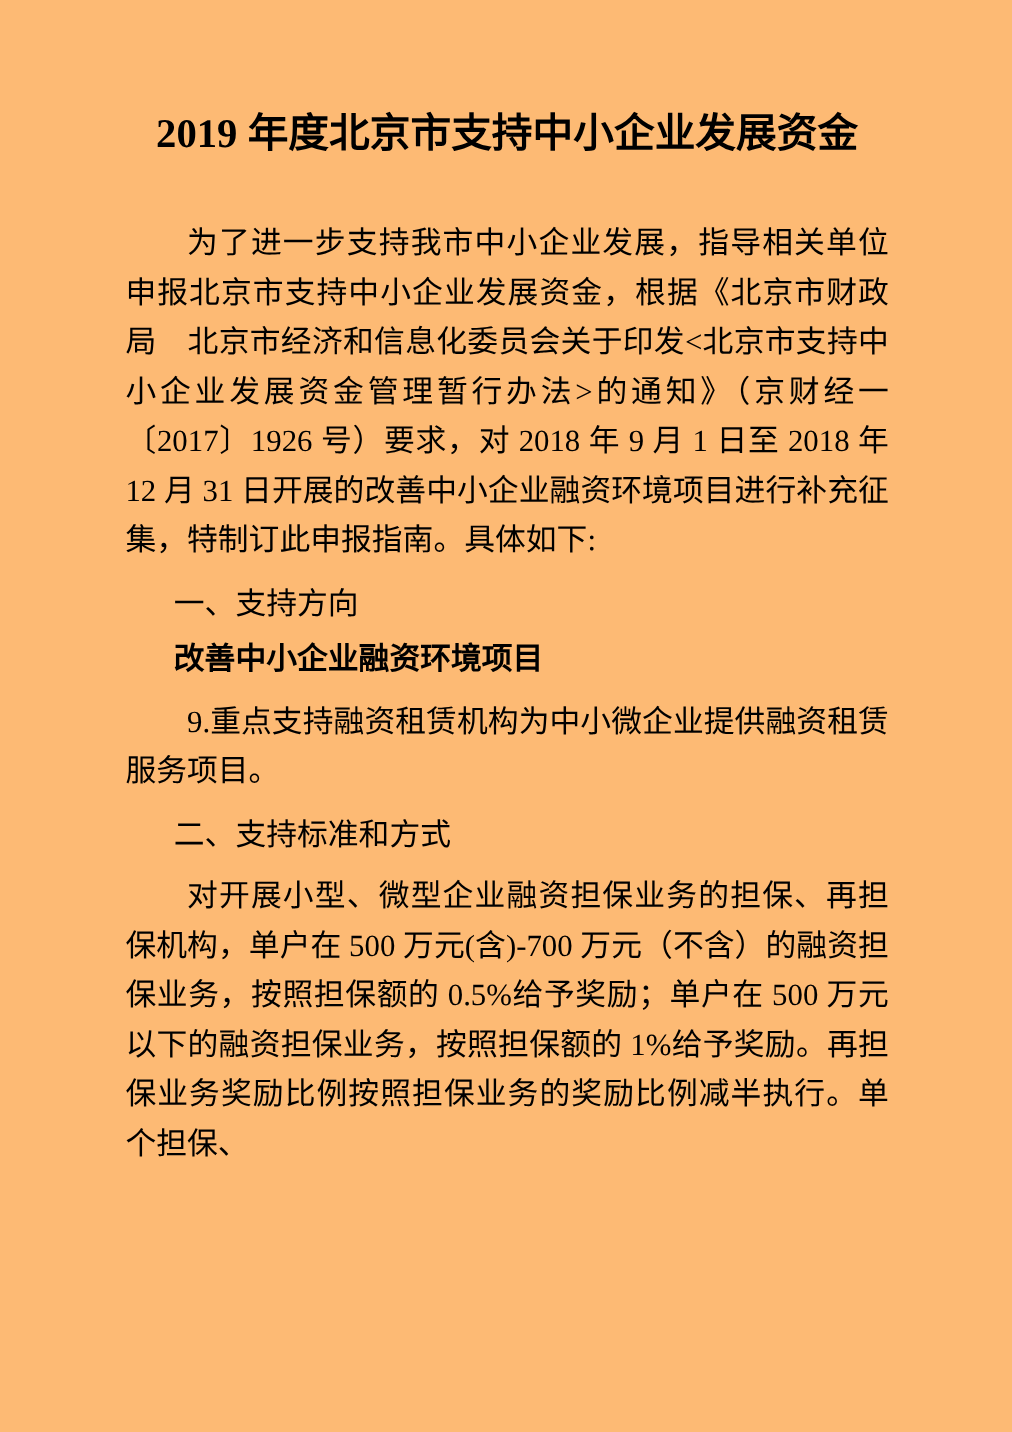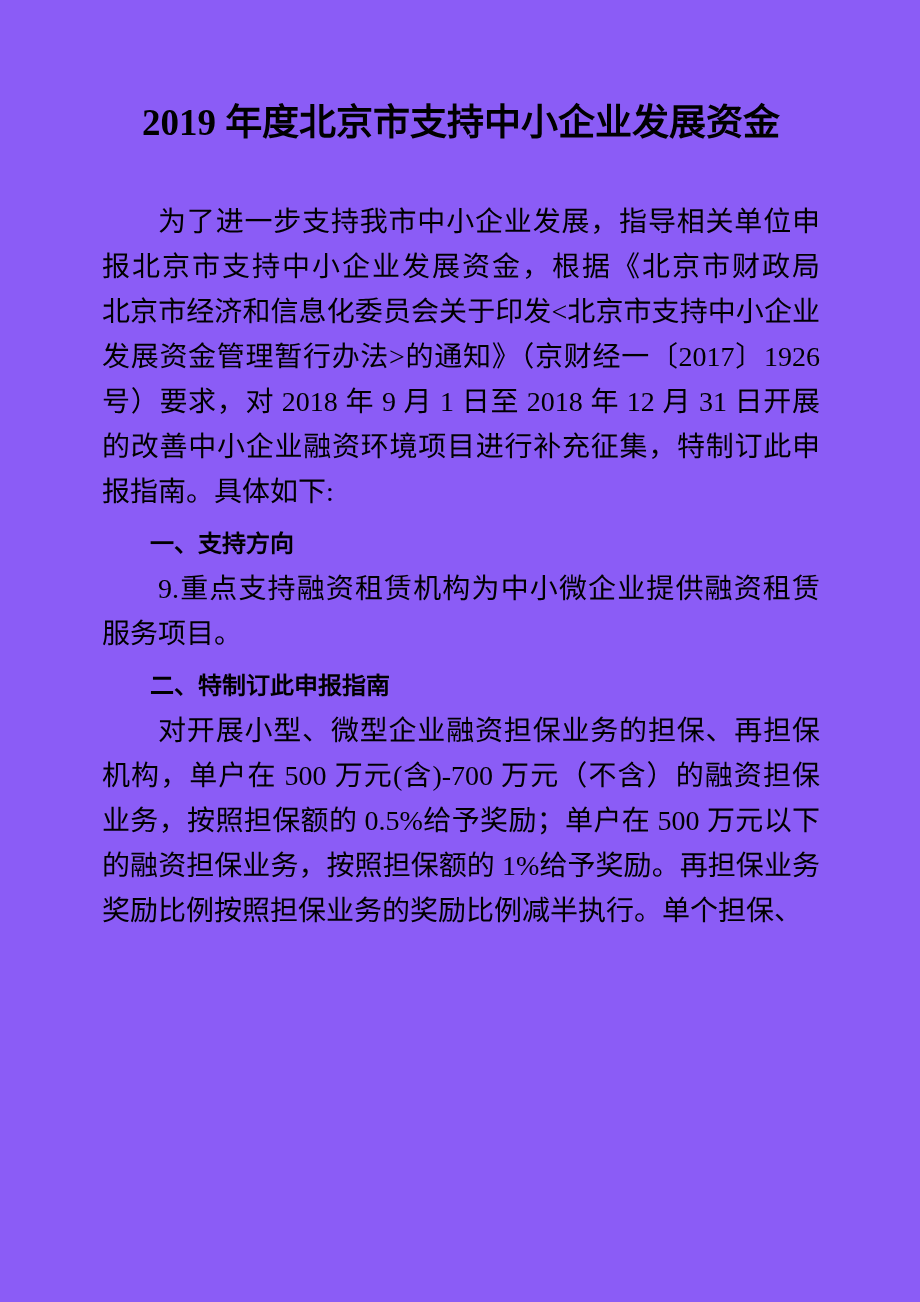--- a/index.html
+++ b/index.html
@@ -5,21 +5,21 @@
   html, body {
     margin: 0;
     padding: 0;
     background: #ffffff;
   }
   .page {
     position: relative;
     width: 920px;
     height: 1302px;
     margin: 0 auto;
-    background: #8b5cf6;
+    background: #fdba74;
     color: #000000;
     box-sizing: border-box;
     padding: 96px 100px 0 102px;
     overflow: hidden;
     font-family: "Liberation Serif", "DejaVu Serif", serif;
   }
   .doc-title {
     margin: 0 0 50px 0;
     text-align: center;
     font-weight: bold;
@@ -29,28 +29,28 @@
   }
   .doc-title .title-line {
     display: block;
   }
   .doc-body {
     font-size: 28px;
     line-height: 45px;
     text-align: justify;
   }
   .para {
-    margin: 0;
+    margin: 12px;
     text-indent: 2em;
   }
   .h-sans {
     margin: 7px 0 0 0;
     text-indent: 2em;
-    font-size: 24px;
-    font-weight: bold;
+    font-size: 28px;
+    font-weight: normal;
     font-family: "Liberation Sans", "DejaVu Sans", sans-serif;
   }
   .h-serif {
     margin: 6px 0 0 0;
     text-indent: 2em;
     font-size: 28px;
     font-weight: bold;
     font-family: "Liberation Serif", "DejaVu Serif", serif;
   }
 </style>
@@ -62,24 +62,25 @@
   <h1 class="doc-title">
     <span class="title-line">2019 年度北京市支持中小企业发展资金</span>
   </h1>
 
   <div class="doc-body">
 
     <p class="para">为了进一步支持我市中小企业发展，指导相关单位申报北京市支持中小企业发展资金，根据《北京市财政局　北京市经济和信息化委员会关于印发&lt;北京市支持中小企业发展资金管理暂行办法&gt;的通知》（京财经一〔2017〕1926 号）要求，对 2018 年 9 月 1 日至 2018 年 12 月 31 日开展的改善中小企业融资环境项目进行补充征集，特制订此申报指南。具体如下:</p>
 
     <p class="h-sans">一、支持方向</p>
 
+    <p class="h-serif">改善中小企业融资环境项目</p>
 
 
     <p class="para">9.重点支持融资租赁机构为中小微企业提供融资租赁服务项目。</p>
 
-    <p class="h-sans">二、特制订此申报指南</p>
+    <p class="h-sans">二、支持标准和方式</p>
 
 
     <p class="para">对开展小型、微型企业融资担保业务的担保、再担保机构，单户在 500 万元(含)-700 万元（不含）的融资担保业务，按照担保额的 0.5%给予奖励；单户在 500 万元以下的融资担保业务，按照担保额的 1%给予奖励。再担保业务奖励比例按照担保业务的奖励比例减半执行。单个担保、</p>
 
   </div>
 
 </div>
 
 </body></html>

